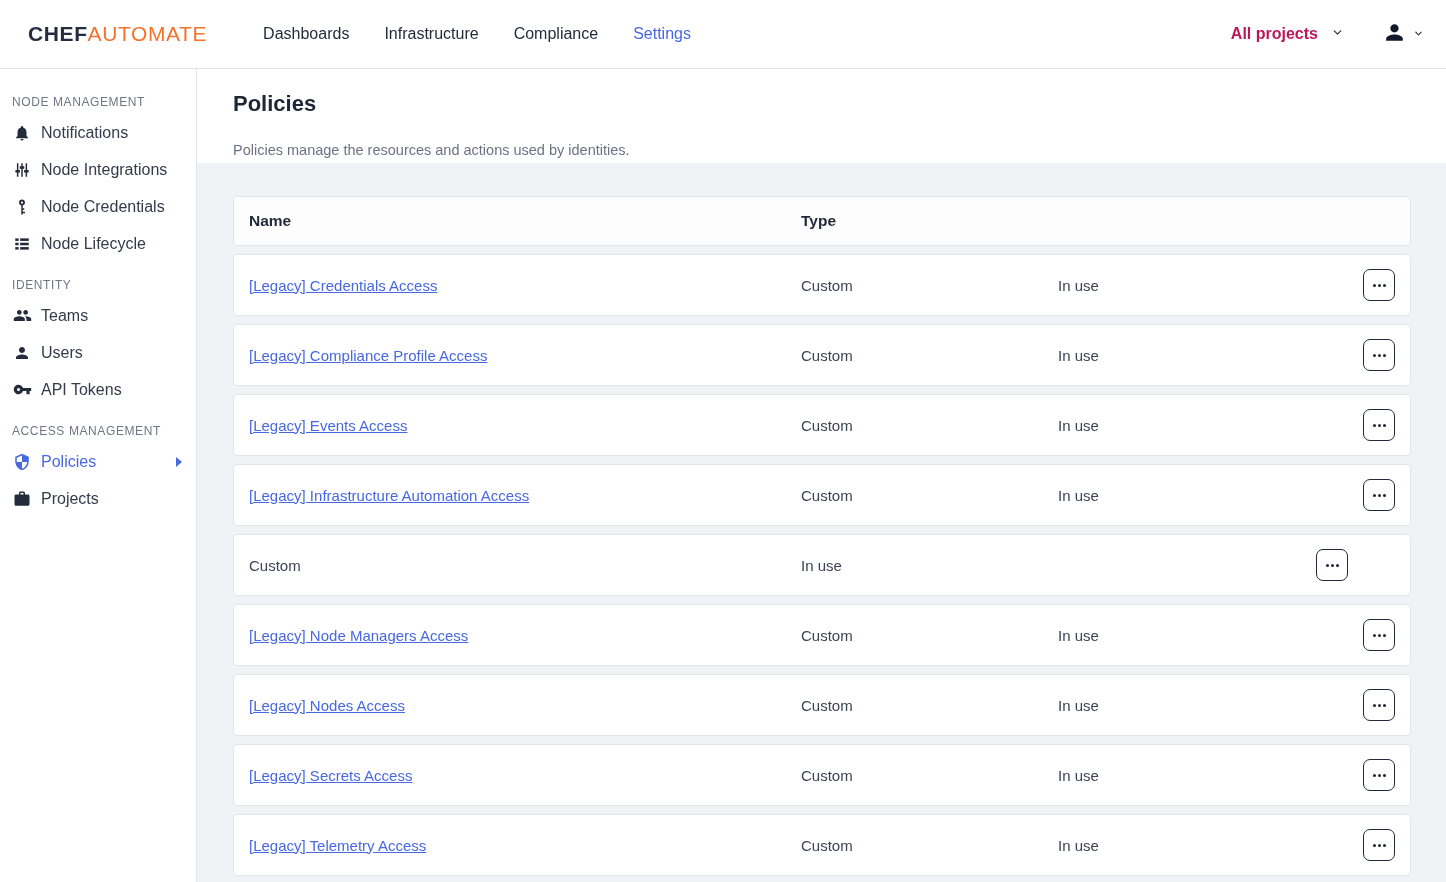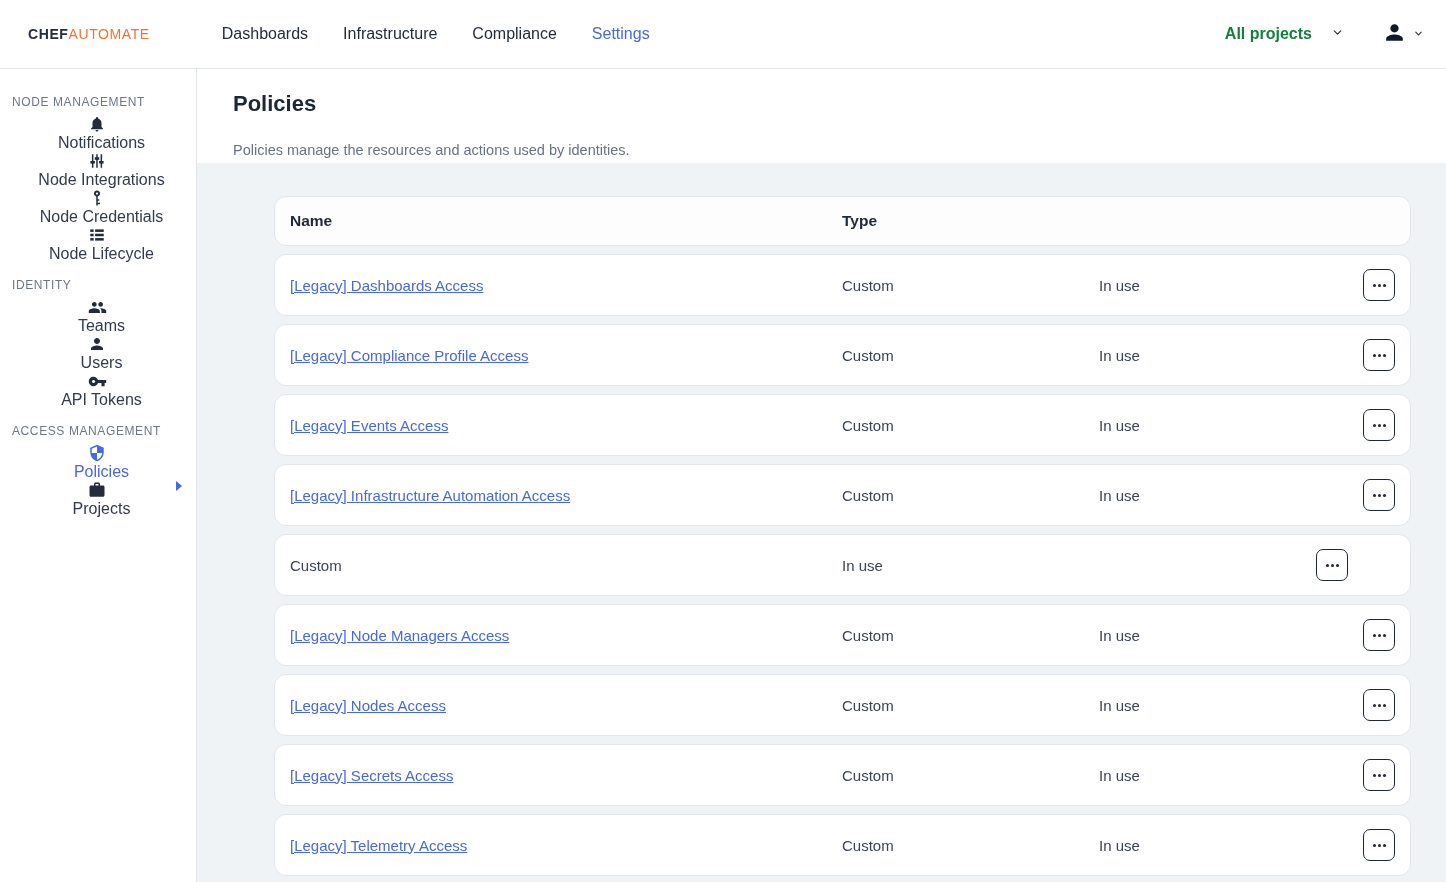--- a/index.html
+++ b/index.html
@@ -10,53 +10,53 @@
     --text-mid:#333b4a;
     --text-muted:#6b7384;
     --border:#e2e6ea;
   }
   *{box-sizing:border-box;margin:0;padding:0;}
   html,body{width:1446px;height:882px;overflow:hidden;background:#fff;
     font-family:"Liberation Sans","DejaVu Sans",sans-serif;color:var(--text-dark);}
 
   
   .topnav{height:69px;display:flex;align-items:center;border-bottom:1px solid var(--border);background:#fff;padding:0 22px 0 28px;}
-  .logo{font-size:14px;letter-spacing:.6px;cursor:pointer;white-space:nowrap;}
+  .logo{font-size:21px;letter-spacing:.6px;cursor:pointer;white-space:nowrap;}
   .logo .chef{font-weight:800;color:#252c3e;}
   .logo .automate{font-weight:500;color:var(--orange);}
-  .nav-links{display:flex;gap:35px;margin-left:72px;}
+  .nav-links{display:flex;gap:35px;margin-left:56px;}
   .nav-link{font-size:16px;color:#242c3c;text-decoration:none;cursor:pointer;}
   .nav-link.active{color:var(--accent);}
   .topnav-right{margin-left:auto;display:flex;align-items:center;}
-  .projects-btn{display:flex;align-items:center;gap:19px;cursor:pointer;background:none;border:none;
-    font-family:inherit;font-size:16px;font-weight:700;color:#15803d;}
+  .projects-btn{display:flex;align-items:center;gap:13px;cursor:pointer;background:none;border:none;
+    font-family:inherit;font-size:16px;font-weight:700;color:#be185d;}
   .user-btn{display:flex;align-items:center;gap:6px;cursor:pointer;background:none;border:none;margin-left:38px;color:#11182a;}
   .chev{color:#2b3242;}
 
   
   .shell{display:flex;height:813px;justify-content:center;}
   .sidebar{width:197px;border-right:1px solid var(--border);background:#fff;padding-top:10px;flex:none;}
   .side-label{font-size:12px;letter-spacing:.6px;color:#6e7684;padding:0 12px;margin:16px 0 5px;}
-  .side-item{display:flex;align-items:center;height:37px;padding:0 14px 0 12px;font-size:16px;color:var(--text-mid);cursor:pointer;flex-direction:column;}
+  .side-item{display:flex;align-items:center;height:37px;padding:0 14px 0 12px;font-size:16px;color:var(--text-mid);cursor:pointer;}
   .side-item .ic{width:20px;height:20px;display:flex;align-items:center;justify-content:center;flex:none;color:#242c3c;}
   .side-item .lbl{margin-left:9px;}
   .side-item.active{color:var(--accent);}
   .side-item.active .ic{color:var(--accent);}
   .sub-arrow{margin-left:auto;width:0;height:0;border-left:6px solid var(--accent);
     border-top:5px solid transparent;border-bottom:5px solid transparent;}
 
   
   .main{flex:1;display:flex;flex-direction:column;min-width:0;}
   .page-head{background:#fff;padding:22px 36px 0;height:94px;flex:none;}
   .page-title{font-size:22px;font-weight:700;color:#1e2736;}
   .page-sub{margin-top:25px;font-size:14.5px;color:#6a7284;}
   .content{flex:1;background:var(--content-bg);padding:33px 35px 0 36px;overflow:hidden;}
 
   .thead,.trow{display:grid;grid-template-columns:552px 257px 1fr 47px;align-items:center;
-    background:#fff;border:1px solid var(--border);border-radius:12px;margin-left:41px;}
+    background:#fff;border:1px solid var(--border);border-radius:4px;}
   .thead{height:50px;background:#fdfdfe;}
   .thead .cell{font-size:15.5px;font-weight:700;color:#1f2836;}
   .cell{padding-left:15px;min-width:0;}
   .trow{height:62px;margin-top:8px;}
   .trow .cell{font-size:15px;color:#3b4354;}
   .row-link{color:var(--accent);text-decoration:underline;cursor:pointer;white-space:nowrap;}
   .action-cell{display:flex;justify-content:flex-end;padding-right:15px;}
   .more-btn{width:32px;height:32px;border:1.5px solid #20283a;border-radius:7px;background:#fff;
     display:flex;align-items:center;justify-content:center;cursor:pointer;}
   .dots{width:3px;height:3px;border-radius:50%;background:#20283a;box-shadow:-5px 0 0 #20283a,5px 0 0 #20283a;}
@@ -199,21 +199,21 @@
     </div>
 
     <div class="content">
       <div class="thead">
         <div class="cell">Name</div>
         <div class="cell">Type</div>
         <div></div>
       </div>
       <div id="table-body">
   <div class="trow">
-    <div class="cell"><a class="row-link">[Legacy] Dashboards Access</a></div>
+    <div class="cell"><a class="row-link">[Legacy] Credentials Access</a></div>
     <div class="cell">Custom</div>
     <div class="cell">In use</div>
     <div class="action-cell">
       <button class="more-btn">
         <span class="dots"></span>
       </button>
     </div>
   </div>
 
   <div class="trow">

